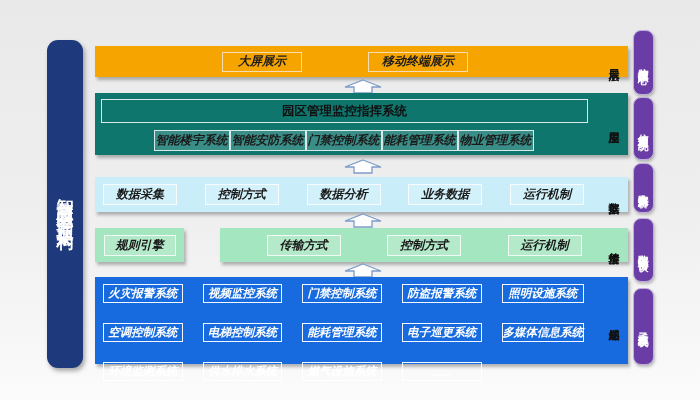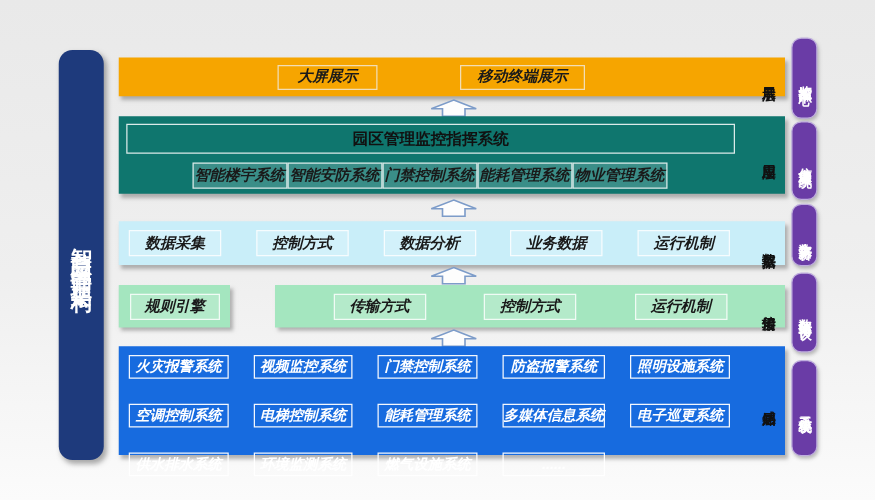--- a/index.html
+++ b/index.html
@@ -152,24 +152,24 @@
 <div class="abs band band-perception">
   <div class="pgrid">
     <div class="ibox">火灾报警系统</div>
     <div class="ibox">视频监控系统</div>
     <div class="ibox">门禁控制系统</div>
     <div class="ibox">防盗报警系统</div>
     <div class="ibox">照明设施系统</div>
     <div class="ibox">空调控制系统</div>
     <div class="ibox">电梯控制系统</div>
     <div class="ibox">能耗管理系统</div>
+    <div class="ibox">电子巡更系统</div>
     <div class="ibox">多媒体信息系统</div>
-    <div class="ibox">电子巡更系统</div>
+    <div class="ibox">环境监测系统</div>
     <div class="ibox">供水排水系统</div>
-    <div class="ibox">环境监测系统</div>
     <div class="ibox">燃气设施系统</div>
     <div class="ibox">......</div>
   </div>
   <span class="layer-label" style="color:#111;">感知层</span>
 </div>
 
 <div class="abs side" style="top:30px;height:65px;">
   <span class="vtext">监控指挥中心</span>
 </div>
 <div class="abs side" style="top:97px;height:63px;">

